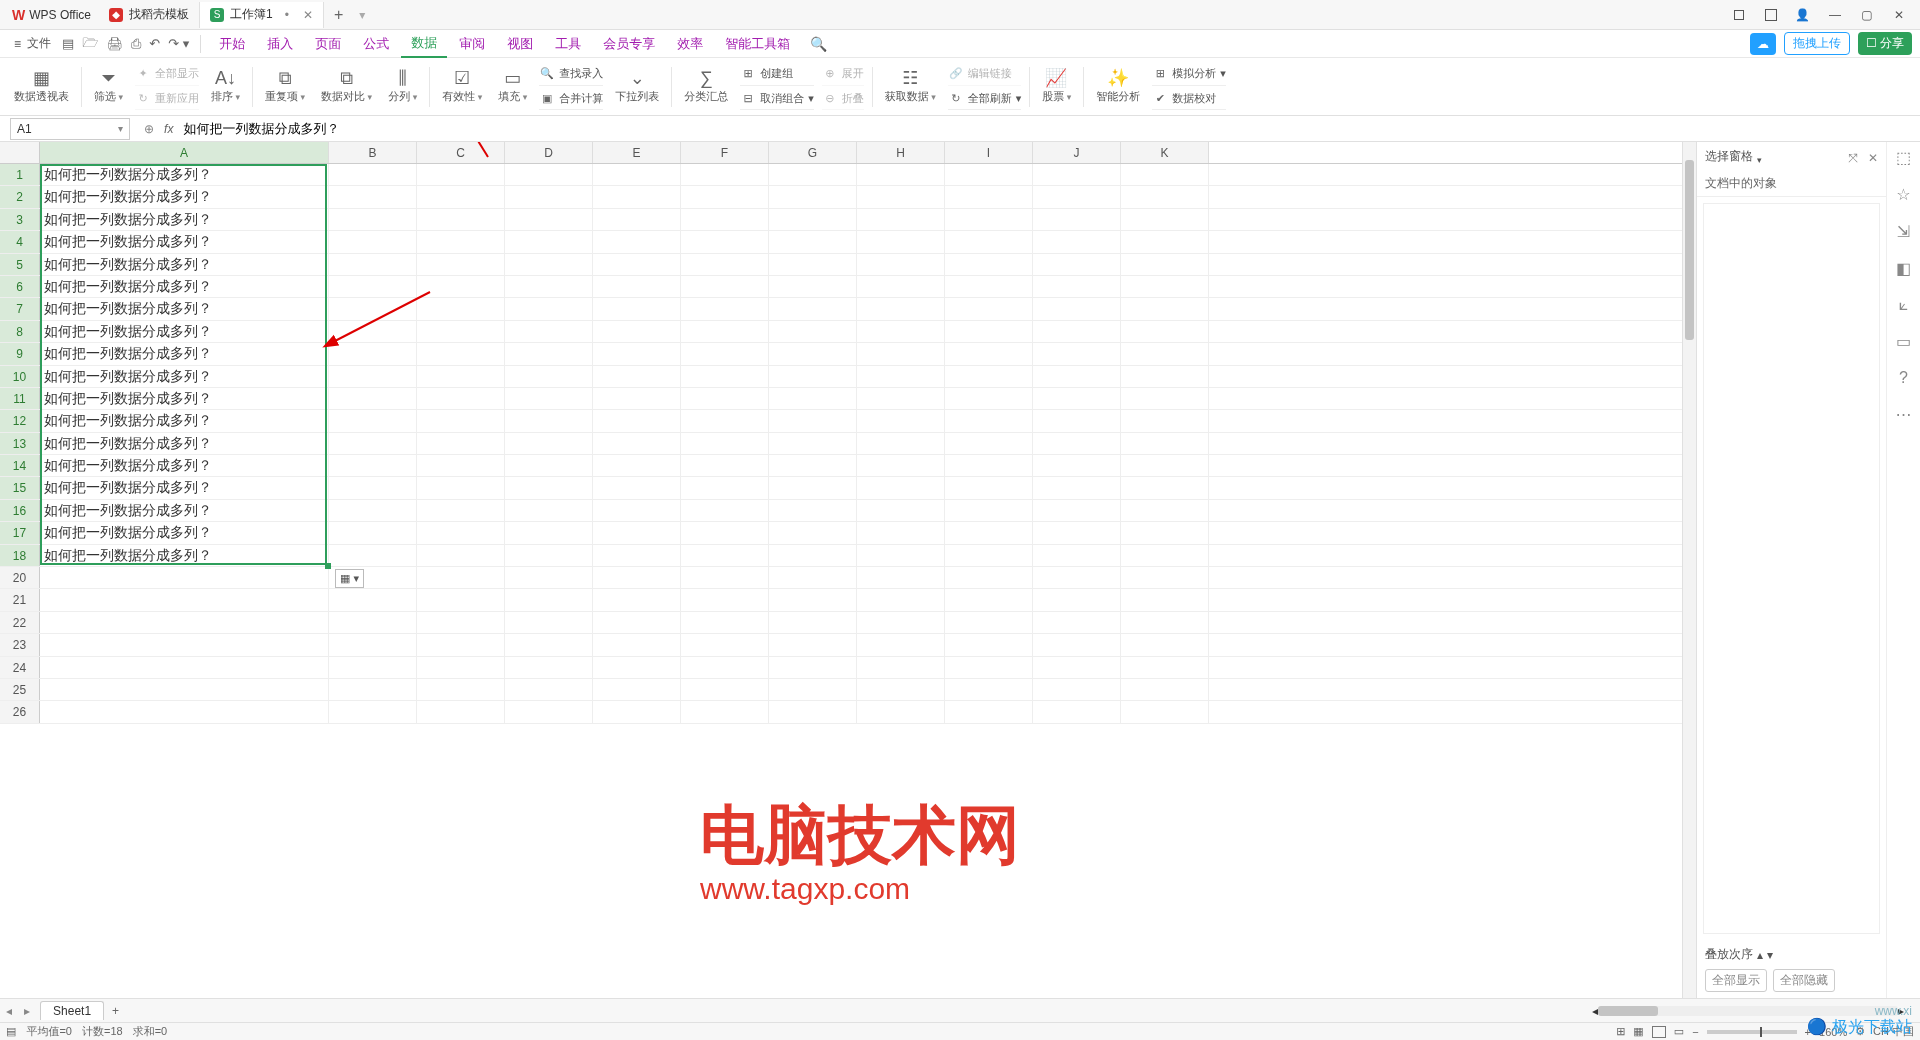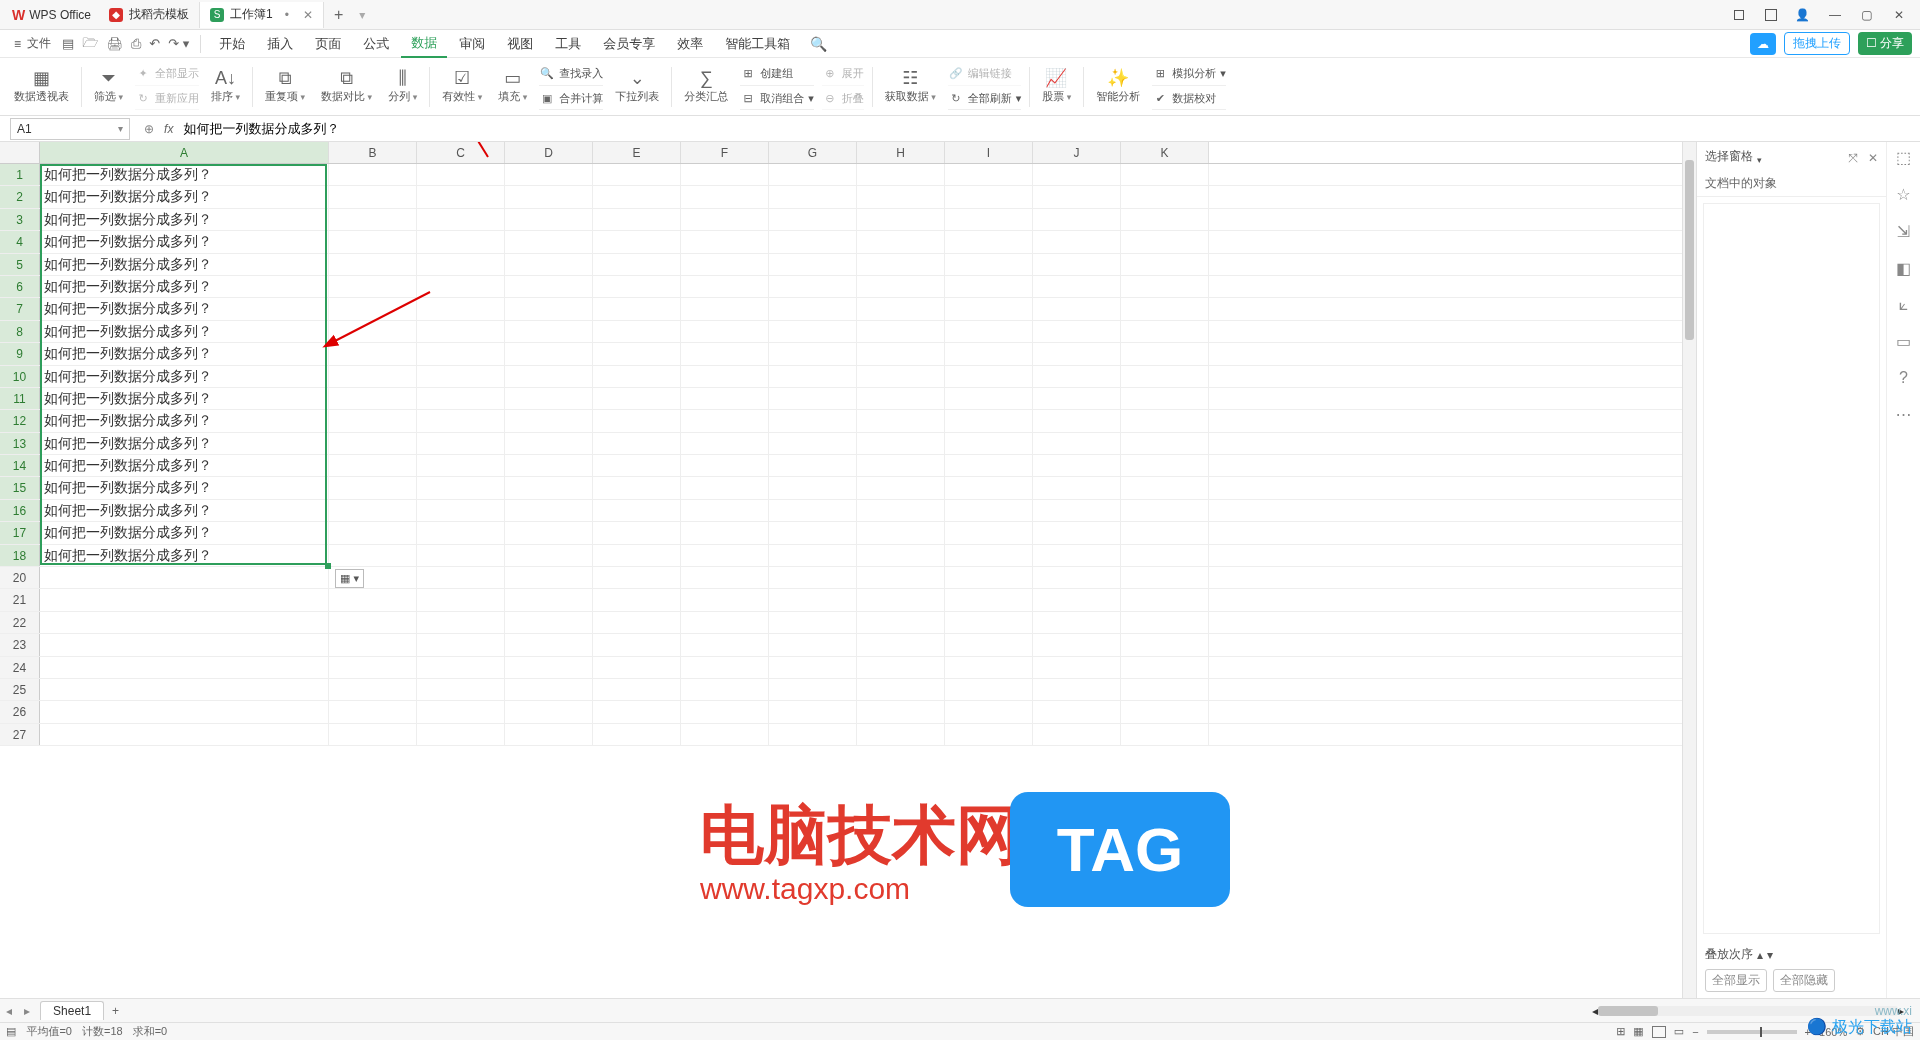--- a/index.html
+++ b/index.html
@@ -14,21 +14,21 @@
 .tab .x { color:#888; margin-left:8px; font-size:12px; cursor:pointer;}
 .tab .dot { color:#888; margin-left:6px;}
 .tab-plus { padding:0 10px; color:#666; font-size:16px;}
 .titlebar-right { margin-left:auto; display:flex; align-items:center; gap:14px; padding-right:8px; color:#555;}
 .titlebar-right .ic { width:18px; height:18px; display:flex; align-items:center; justify-content:center;}
 .rect-ic{width:10px;height:10px;border:1.2px solid #555;}
 .cube-ic{width:12px;height:12px;border:1.2px solid #555;transform:rotate(0deg);position:relative;}
 .menubar { height:28px; display:flex; align-items:center; padding:0 8px; gap:2px; border-bottom:1px solid #e8e8e8;}
 .menubar .file { display:flex; align-items:center; gap:6px; padding:0 6px; color:#555;}
 .menubar .small-ic{color:#666; padding:0 3px; font-size:13px;}
-.menubar .menu-item { padding:4px 10px; color:#404040; font-size:13px;}
+.menubar .menu-item { padding:4px 10px; color:#a21caf; font-size:13px;}
 .menubar .menu-item.active { color:#2da05a; border-bottom:2px solid #2da05a;}
 .menubar .search-ic{ margin-left:8px; color:#888; font-size:14px;}
 .menubar-right{margin-left:auto; display:flex; align-items:center; gap:8px;}
 .cloud-btn{background:#21a0ff;color:#fff;width:26px;height:22px;border-radius:4px;display:flex;align-items:center;justify-content:center;}
 .upload-btn{border:1px solid #21a0ff;color:#21a0ff;border-radius:4px;padding:2px 8px;font-size:12px;}
 .share-btn{background:#2da05a;color:#fff;border-radius:4px;padding:3px 8px;font-size:12px;}
 .ribbon { height:58px; background:#fff; border-bottom:1px solid #e0e0e0; display:flex; align-items:center; padding:0 6px;}
 .rgroup { display:flex; flex-direction:column; align-items:center; justify-content:center; padding:0 8px; height:52px;}
 .rgroup .ic{color:#666; font-size:18px; line-height:1;}
 .rgroup .lab{font-size:11px; color:#555; margin-top:2px; white-space:nowrap;}
@@ -637,34 +637,20 @@
           <div class="cell" style="width: 88px;"></div>
           <div class="cell" style="width: 88px;"></div>
           <div class="cell" style="width: 88px;"></div>
           <div class="cell" style="width: 88px;"></div>
           <div class="cell" style="width: 88px;"></div>
           <div class="cell" style="width: 88px;"></div>
           <div class="cell" style="width: 88px;"></div>
           <div class="cell" style="width: 88px;"></div>
           <div class="cell" style="width: 88px;"></div>
         </div>
-        <div class="row">
-          <div class="rh">27</div>
-          <div class="cell" style="width: 289px;"></div>
-          <div class="cell" style="width: 88px;"></div>
-          <div class="cell" style="width: 88px;"></div>
-          <div class="cell" style="width: 88px;"></div>
-          <div class="cell" style="width: 88px;"></div>
-          <div class="cell" style="width: 88px;"></div>
-          <div class="cell" style="width: 88px;"></div>
-          <div class="cell" style="width: 88px;"></div>
-          <div class="cell" style="width: 88px;"></div>
-          <div class="cell" style="width: 88px;"></div>
-          <div class="cell" style="width: 88px;"></div>
-        </div>
       </div>
     <div class="selection" id="selBox" style="left: 40px; top: 22px; width: 287px; height: 401.2px;"></div>
     <div class="fill-handle" id="fillH" style="left: 325px; top: 421.2px;"></div>
     <div class="paste-btn" id="pasteBtn" style="left: 335px; top: 427.2px;">
         <span>▦ ▾</span>
       </div>
 
     <div class="arrow" style="left:418px;top:-95px"><svg width="80" height="120">
           <defs>
             <marker id="ah1" markerWidth="10" markerHeight="10" refX="2" refY="3" orient="auto">
@@ -685,21 +671,20 @@
           <defs>
             <marker id="ah3" markerWidth="10" markerHeight="10" refX="2" refY="3" orient="auto">
               <path d="M0,0 L0,6 L8,3 z" fill="#d00"></path>
             </marker>
           </defs>
           <line x1="40" y1="110" x2="10" y2="8" stroke="#d00" stroke-width="2" marker-end="url(#ah3)"></line>
         </svg></div>
 
     <div class="wm1">电脑技术网</div>
     <div class="wm1b">www.tagxp.com</div>
-    <div class="tagbox">TAG</div>
   </div>
   <div class="scrollbar-v">
       <div class="thumb"></div>
     </div>
   <div class="side-panel">
     <div class="sp-head">
       <span>选择窗格</span>
         <span style="font-size:9px">▾</span>
       <span class="sp-right">
           <span>⤧</span>

